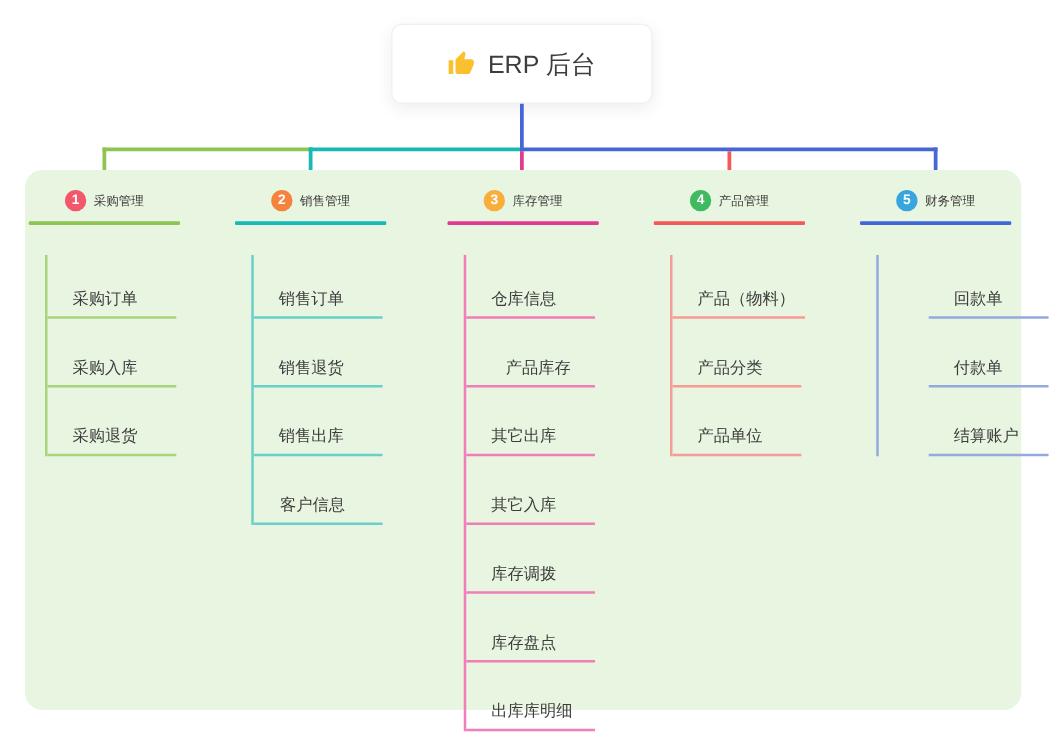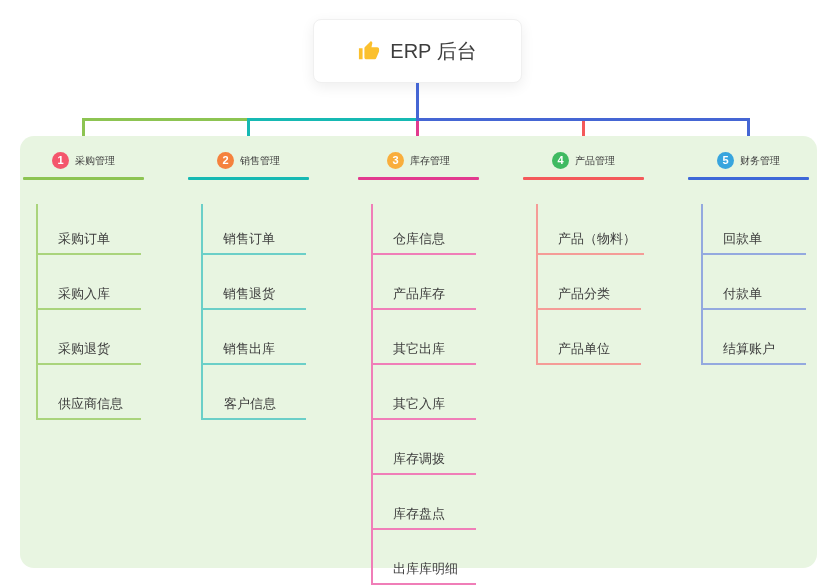--- a/index.html
+++ b/index.html
@@ -79,23 +79,20 @@
     <div class="children" style="border-left-color: rgb(170, 212, 124);">
       <div class="child-row" style="border-bottom-color: rgb(170, 212, 124);">
           <span class="child-label">采购订单</span>
         </div>
       <div class="child-row" style="border-bottom-color: rgb(170, 212, 124);">
           <span class="child-label">采购入库</span>
         </div>
       <div class="child-row" style="border-bottom-color: rgb(170, 212, 124);">
           <span class="child-label">采购退货</span>
         </div>
-      <div class="child-row" style="border-bottom-color: rgb(170, 212, 124);">
-          <span class="child-label">供应商信息</span>
-        </div>
     </div>
   </div>
 
   <div class="branch" style="left:188px;">
     <div class="branch-header">
       <span class="badge" style="background-color: rgb(245, 130, 61);">2</span>
       <span class="branch-title">销售管理</span>
     </div>
     <div class="branch-underline" style="background-color: rgb(22, 185, 179);"></div>
     <div class="children" style="border-left-color: rgb(107, 207, 200);">
@@ -117,21 +114,21 @@
   <div class="branch" style="left:358px;">
     <div class="branch-header">
       <span class="badge" style="background-color: rgb(249, 174, 60);">3</span>
       <span class="branch-title">库存管理</span>
     </div>
     <div class="branch-underline" style="background-color: rgb(226, 58, 142);"></div>
     <div class="children" style="border-left-color: rgb(240, 126, 184);">
       <div class="child-row" style="border-bottom-color: rgb(240, 126, 184);">
           <span class="child-label">仓库信息</span>
         </div>
-      <div class="child-row" style="border-bottom-color: rgb(240, 126, 184);">
+      <div class="child-row" style="border-bottom-color: rgb(240, 126, 184); justify-content: center;">
           <span class="child-label">产品库存</span>
         </div>
       <div class="child-row" style="border-bottom-color: rgb(240, 126, 184);">
           <span class="child-label">其它出库</span>
         </div>
       <div class="child-row" style="border-bottom-color: rgb(240, 126, 184);">
           <span class="child-label">其它入库</span>
         </div>
       <div class="child-row" style="border-bottom-color: rgb(240, 126, 184);">
           <span class="child-label">库存调拨</span>
@@ -163,21 +160,21 @@
         </div>
     </div>
   </div>
 
   <div class="branch" style="left:688px;">
     <div class="branch-header">
       <span class="badge" style="background-color: rgb(56, 165, 222);">5</span>
       <span class="branch-title">财务管理</span>
     </div>
     <div class="branch-underline" style="background-color: rgb(62, 104, 216);"></div>
-    <div class="children" style="border-left-color: rgb(148, 169, 223);">
+    <div class="children" style="border-left-color: rgb(148, 169, 223); padding-left: 40px;">
       <div class="child-row" style="border-bottom-color: rgb(148, 169, 223);">
           <span class="child-label">回款单</span>
         </div>
       <div class="child-row" style="border-bottom-color: rgb(148, 169, 223);">
           <span class="child-label">付款单</span>
         </div>
       <div class="child-row" style="border-bottom-color: rgb(148, 169, 223);">
           <span class="child-label">结算账户</span>
         </div>
     </div>

